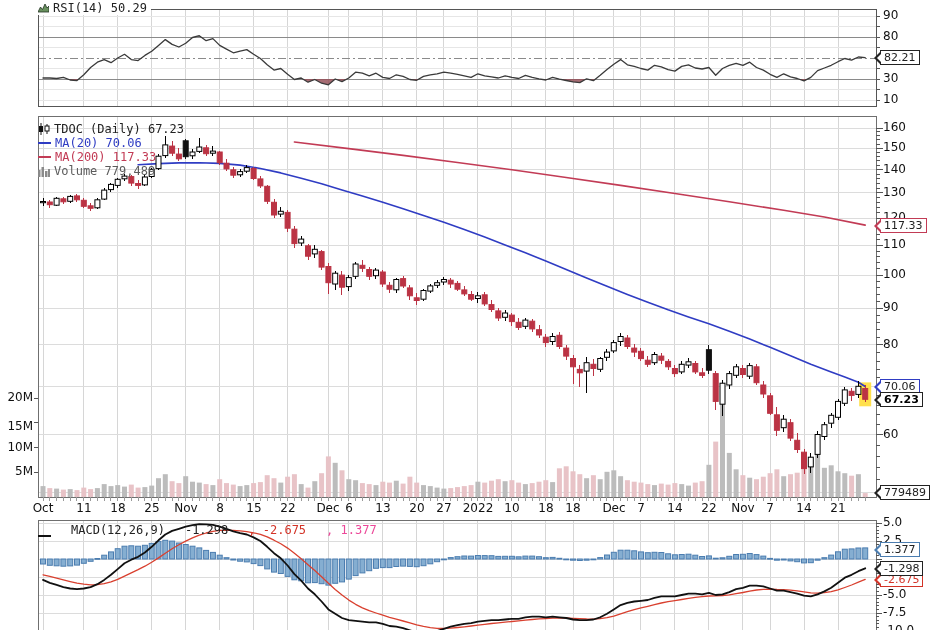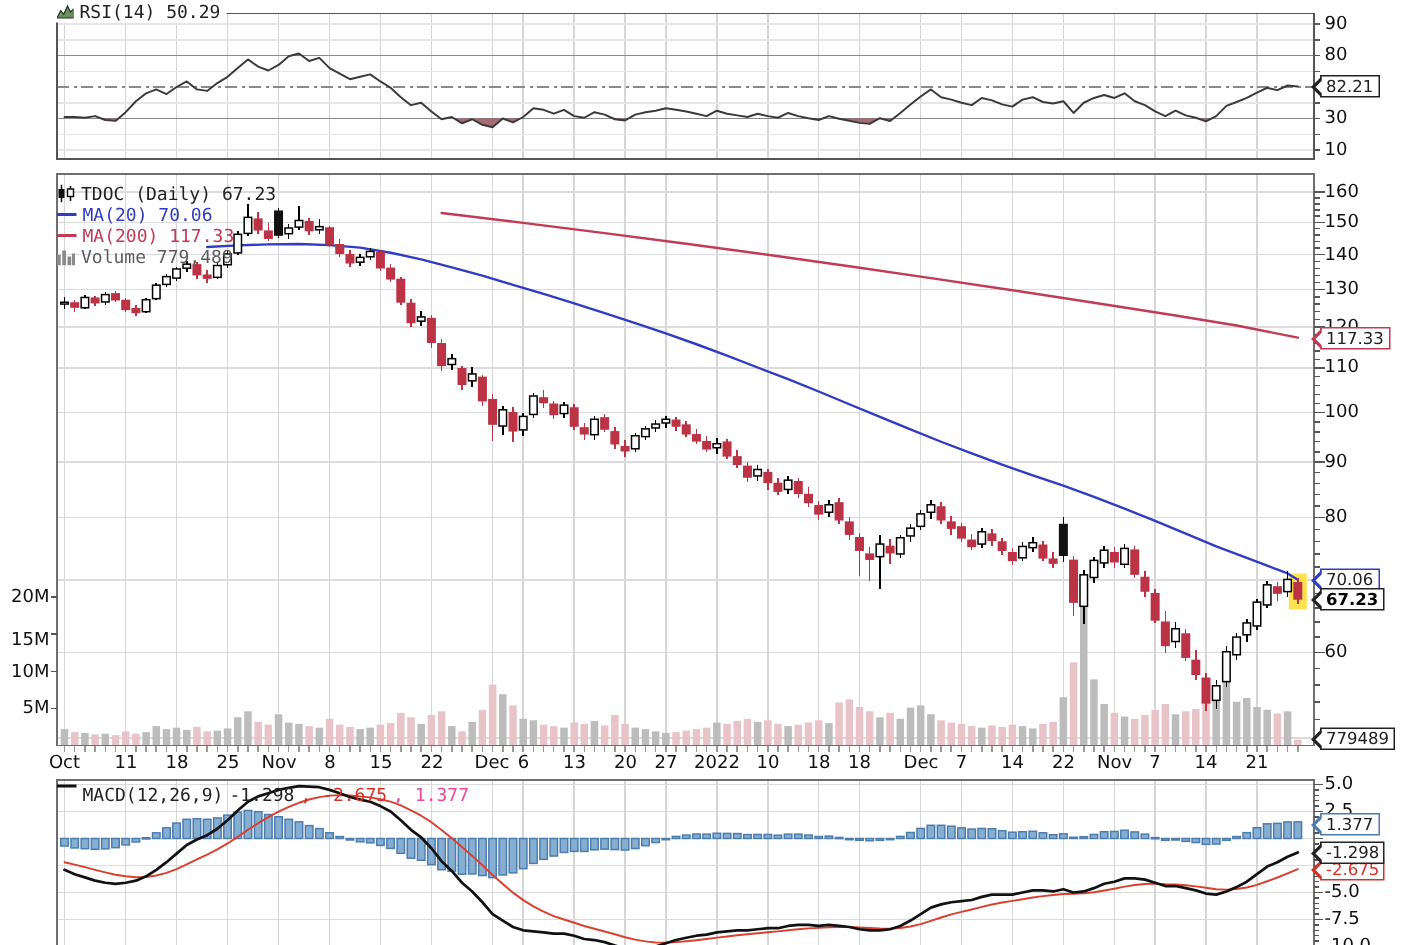--- a/index.html
+++ b/index.html
@@ -11,21 +11,21 @@
   .vol-label{position:absolute;left:0;width:33px;text-align:right;font:12px "DejaVu Sans",sans-serif;color:#111;line-height:13px}
   .x-label{position:absolute;top:501px;transform:translateX(-50%);font:12px "DejaVu Sans",sans-serif;color:#111;white-space:nowrap}
   .x-label.bold{font-weight:normal}
   .legend{position:absolute;font:12px "DejaVu Sans Mono",monospace;color:#222;white-space:nowrap;z-index:3}
   #rsi-legend{left:34px;top:0;background:#fff;padding:0 4px;display:flex;align-items:center;gap:4px;height:15px}
   #main-legend{left:38px;top:122px;line-height:14px}
   .legend-row{display:flex;align-items:center;gap:4px;height:14px}
   .ma50-text{color:#2f3cc3}
   .ma200-text{color:#c23b55}
   .vol-text{color:#5c5c5c}
-  #macd-legend{left:38px;top:523px;display:flex;align-items:flex-start;gap:4px;height:14px}
+  #macd-legend{left:38px;top:523px;display:flex;align-items:flex-end;gap:20px;height:14px}
   .macd-val-sig{color:#d33327}
   .macd-val-hist{color:#ec4899}
   .dash-swatch{display:inline-block;width:13px;height:2px}
   .callout{position:absolute;left:880px;height:13px;line-height:13px;background:#fff;border:1px solid #333;font:11px "DejaVu Sans",sans-serif;color:#222;padding:0 3px;z-index:6;white-space:nowrap}
   .callout::before{content:"";position:absolute;left:-7px;top:50%;margin-top:-7px;border:7px solid transparent;border-left:none;border-right-width:7px;border-right-style:solid;border-right-color:inherit}
   .callout::after{content:"";position:absolute;left:-4px;top:50%;margin-top:-5px;border:5px solid transparent;border-left:none;border-right:5px solid #fff}
   .co-black{border-color:#222}.co-black::before{border-right-color:#222}
   .co-blue{border-color:#2f3cc3}.co-blue::before{border-right-color:#2f3cc3}
   .co-lblue{border-color:#4b7db0}.co-lblue::before{border-right-color:#4b7db0}
   .co-red{border-color:#c23b55}.co-red::before{border-right-color:#c23b55}

